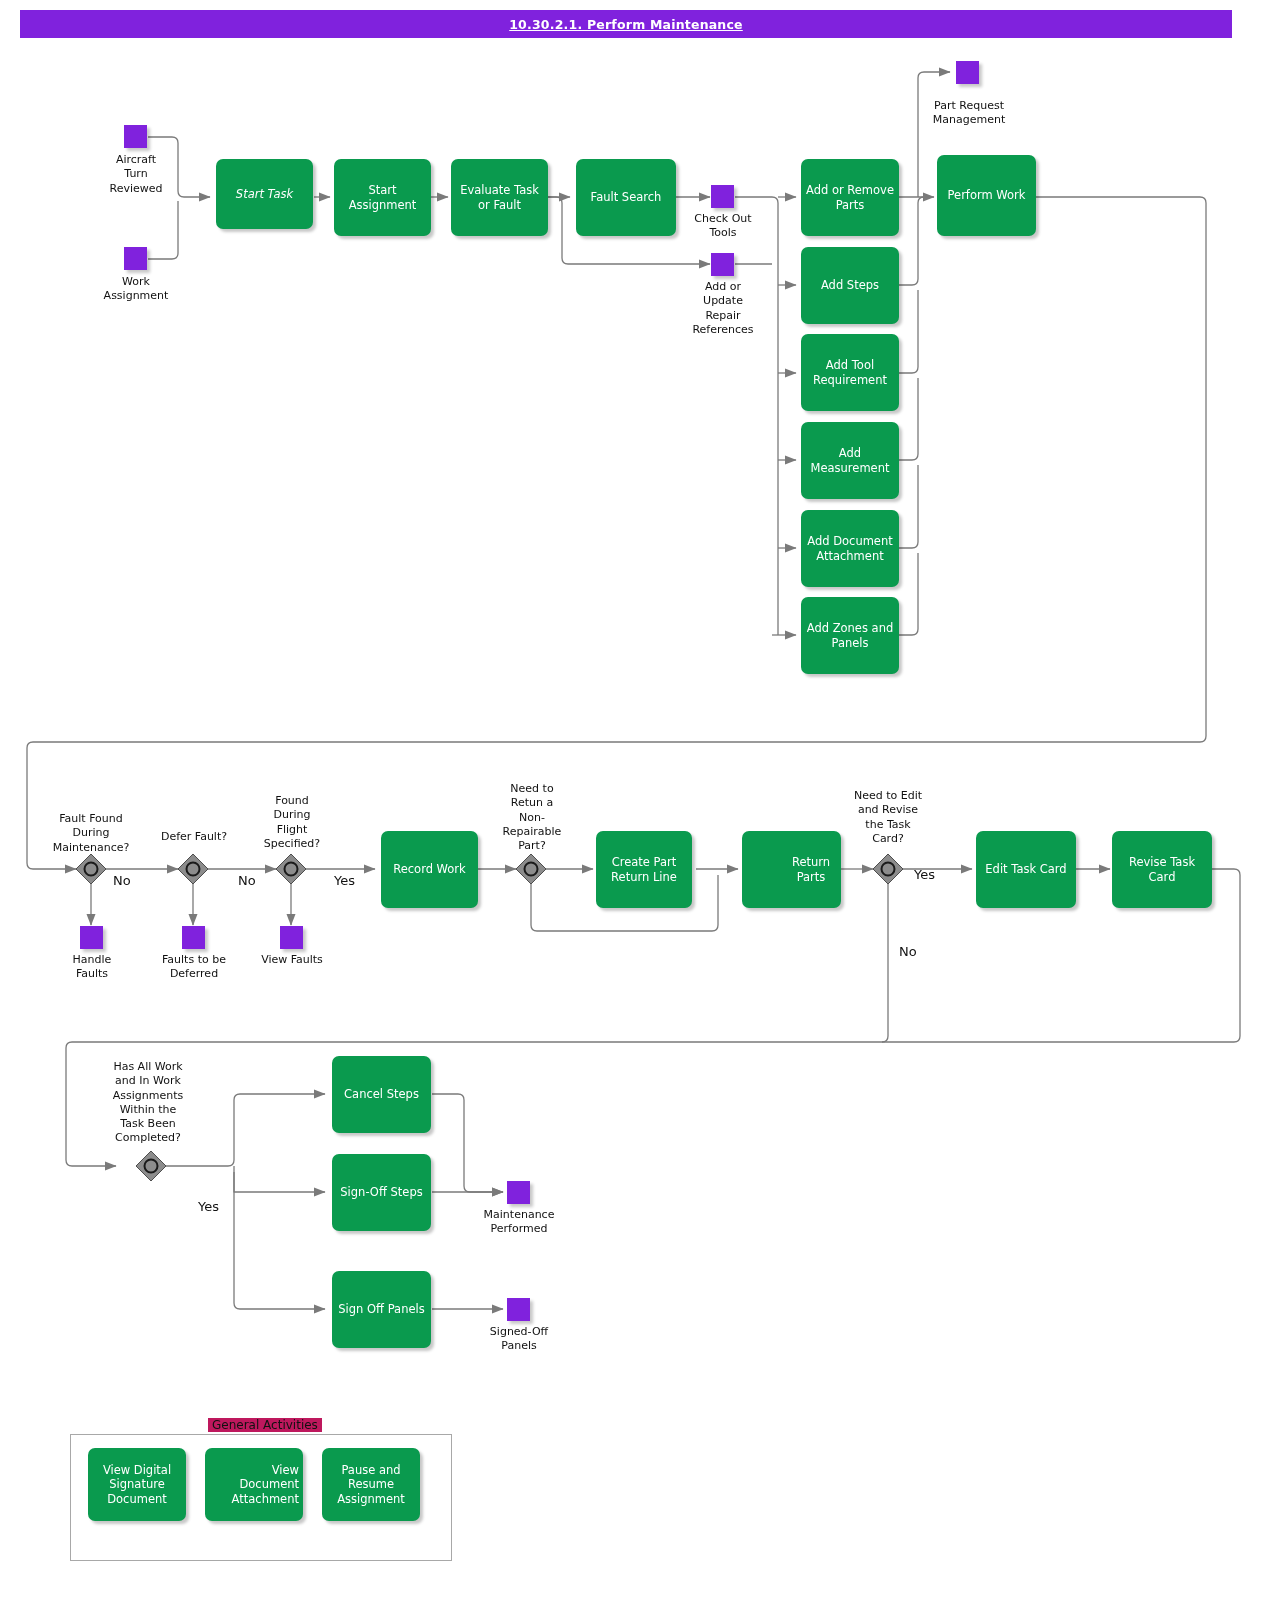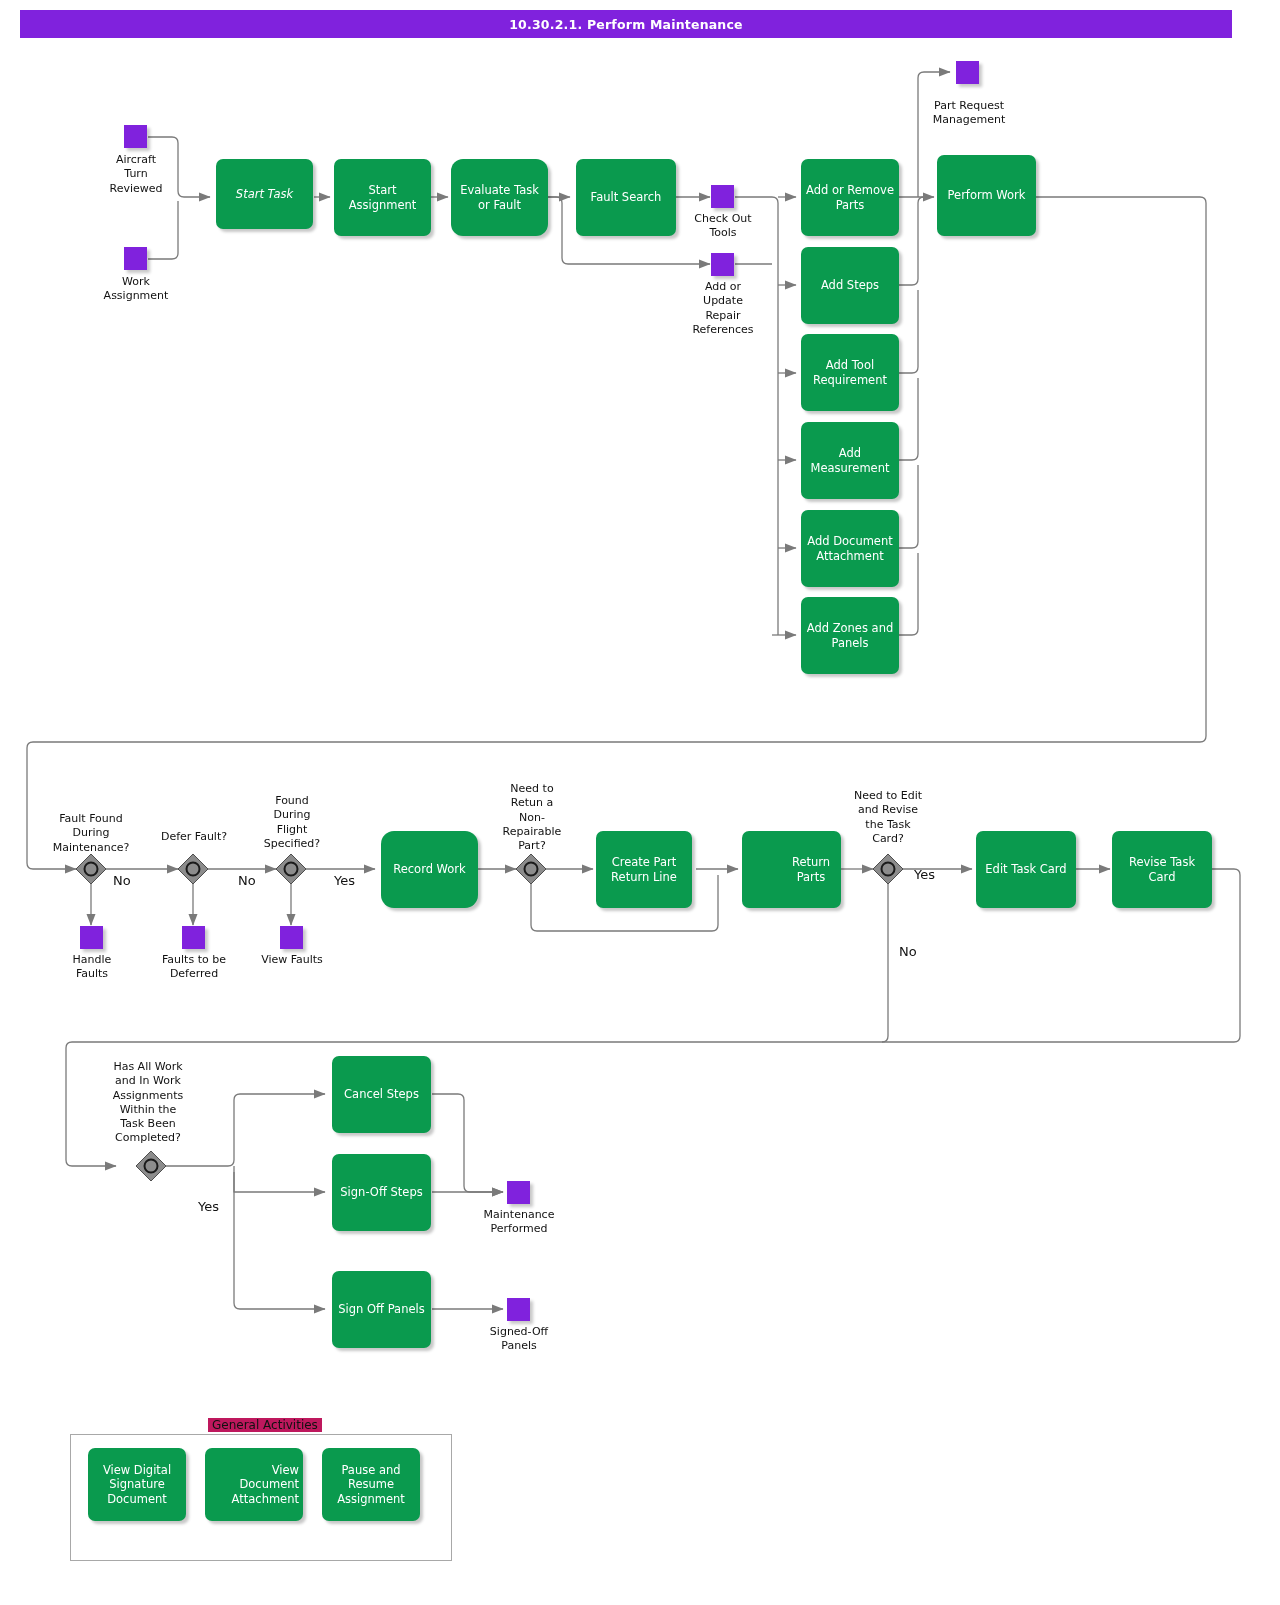--- a/index.html
+++ b/index.html
@@ -1,19 +1,19 @@
 <!DOCTYPE html>
 <html><head>
 <meta charset="utf-8">
 <style>
   html,body{margin:0;padding:0;background:#ffffff;}
   body{width:1280px;height:1605px;font-family:"DejaVu Sans",sans-serif;position:relative;overflow:hidden;}
   #banner{position:absolute;left:20px;top:10px;width:1212px;height:28px;background:#8022dd;
           color:#ffffff;font-size:12.5px;font-weight:bold;display:flex;align-items:center;
-          justify-content:center;letter-spacing:.2px;}
+          justify-content:center;letter-spacing:.2px;text-decoration:underline;}
   #canvas{position:absolute;left:0;top:0;width:1280px;height:1605px;}
   .nodeBox{position:absolute;background:#0a9a4e;border-radius:7px;color:#ffffff;
            display:flex;align-items:center;justify-content:center;text-align:center;
            font-size:11.5px;line-height:1.25;box-shadow:3px 3px 3px rgba(0,0,0,.22);
            padding:2px 4px;box-sizing:border-box;}
   .evt{position:absolute;background:#8022dd;width:23px;height:23px;
        box-shadow:3px 3px 3px rgba(0,0,0,.22);}
   .lbl{position:absolute;font-size:11px;color:#111111;text-align:center;line-height:1.3;
        white-space:pre-line;}
   .edgeLbl{position:absolute;font-size:13px;color:#111111;}
@@ -173,39 +173,39 @@
 <div class="lbl" style="left: 461px; top: 1208px; width: 116px; white-space: pre-line;">Maintenance
 Performed</div>
 
 <div class="evt" style="left:507px;top:1298px;"></div>
 <div class="lbl" style="left: 461px; top: 1325px; width: 116px; white-space: pre-line;">Signed-Off
 Panels</div>
 
 <div class="nodeBox" style="left: 216px; top: 159px; width: 97px; height: 70px; white-space: pre-line; font-style: italic;">Start Task</div>
 <div class="nodeBox" style="left: 334px; top: 159px; width: 97px; height: 77px; white-space: pre-line;">Start
 Assignment</div>
-<div class="nodeBox" style="left: 451px; top: 159px; width: 97px; height: 77px; white-space: pre-line; border-radius: 12px;">Evaluate Task
+<div class="nodeBox" style="left: 451px; top: 159px; width: 97px; height: 77px; white-space: pre-line;">Evaluate Task
 or Fault</div>
 <div class="nodeBox" style="left: 576px; top: 159px; width: 100px; height: 77px; white-space: pre-line;">Fault Search</div>
 
 <div class="nodeBox" style="left: 801px; top: 159px; width: 98px; height: 77px; white-space: pre-line;">Add or Remove
 Parts</div>
 <div class="nodeBox" style="left: 801px; top: 247px; width: 98px; height: 77px; white-space: pre-line;">Add Steps</div>
 <div class="nodeBox" style="left: 801px; top: 334px; width: 98px; height: 77px; white-space: pre-line;">Add Tool
 Requirement</div>
 <div class="nodeBox" style="left: 801px; top: 422px; width: 98px; height: 77px; white-space: pre-line;">Add
 Measurement</div>
 <div class="nodeBox" style="left: 801px; top: 510px; width: 98px; height: 77px; white-space: pre-line;">Add Document
 Attachment</div>
 <div class="nodeBox" style="left: 801px; top: 597px; width: 98px; height: 77px; white-space: pre-line;">Add Zones and
 Panels</div>
 
 <div class="nodeBox" style="left: 937px; top: 155px; width: 99px; height: 81px; white-space: pre-line;">Perform Work</div>
 
-<div class="nodeBox" style="left: 381px; top: 831px; width: 97px; height: 77px; white-space: pre-line; border-radius: 13px;">Record Work</div>
+<div class="nodeBox" style="left: 381px; top: 831px; width: 97px; height: 77px; white-space: pre-line;">Record Work</div>
 <div class="nodeBox" style="left: 596px; top: 831px; width: 96px; height: 77px; white-space: pre-line;">Create Part
 Return Line</div>
 <div class="nodeBox" style="left: 742px; top: 831px; width: 99px; height: 77px; white-space: pre-line; padding-left: 43px;">Return Parts</div>
 <div class="nodeBox" style="left: 976px; top: 831px; width: 100px; height: 77px; white-space: pre-line;">Edit Task Card</div>
 <div class="nodeBox" style="left: 1112px; top: 831px; width: 100px; height: 77px; white-space: pre-line;">Revise Task
 Card</div>
 
 <div class="nodeBox" style="left: 332px; top: 1056px; width: 99px; height: 77px; white-space: pre-line;">Cancel Steps</div>
 <div class="nodeBox" style="left: 332px; top: 1154px; width: 99px; height: 77px; white-space: pre-line;">Sign-Off Steps</div>
 <div class="nodeBox" style="left: 332px; top: 1271px; width: 99px; height: 77px; white-space: pre-line;">Sign Off Panels</div>

